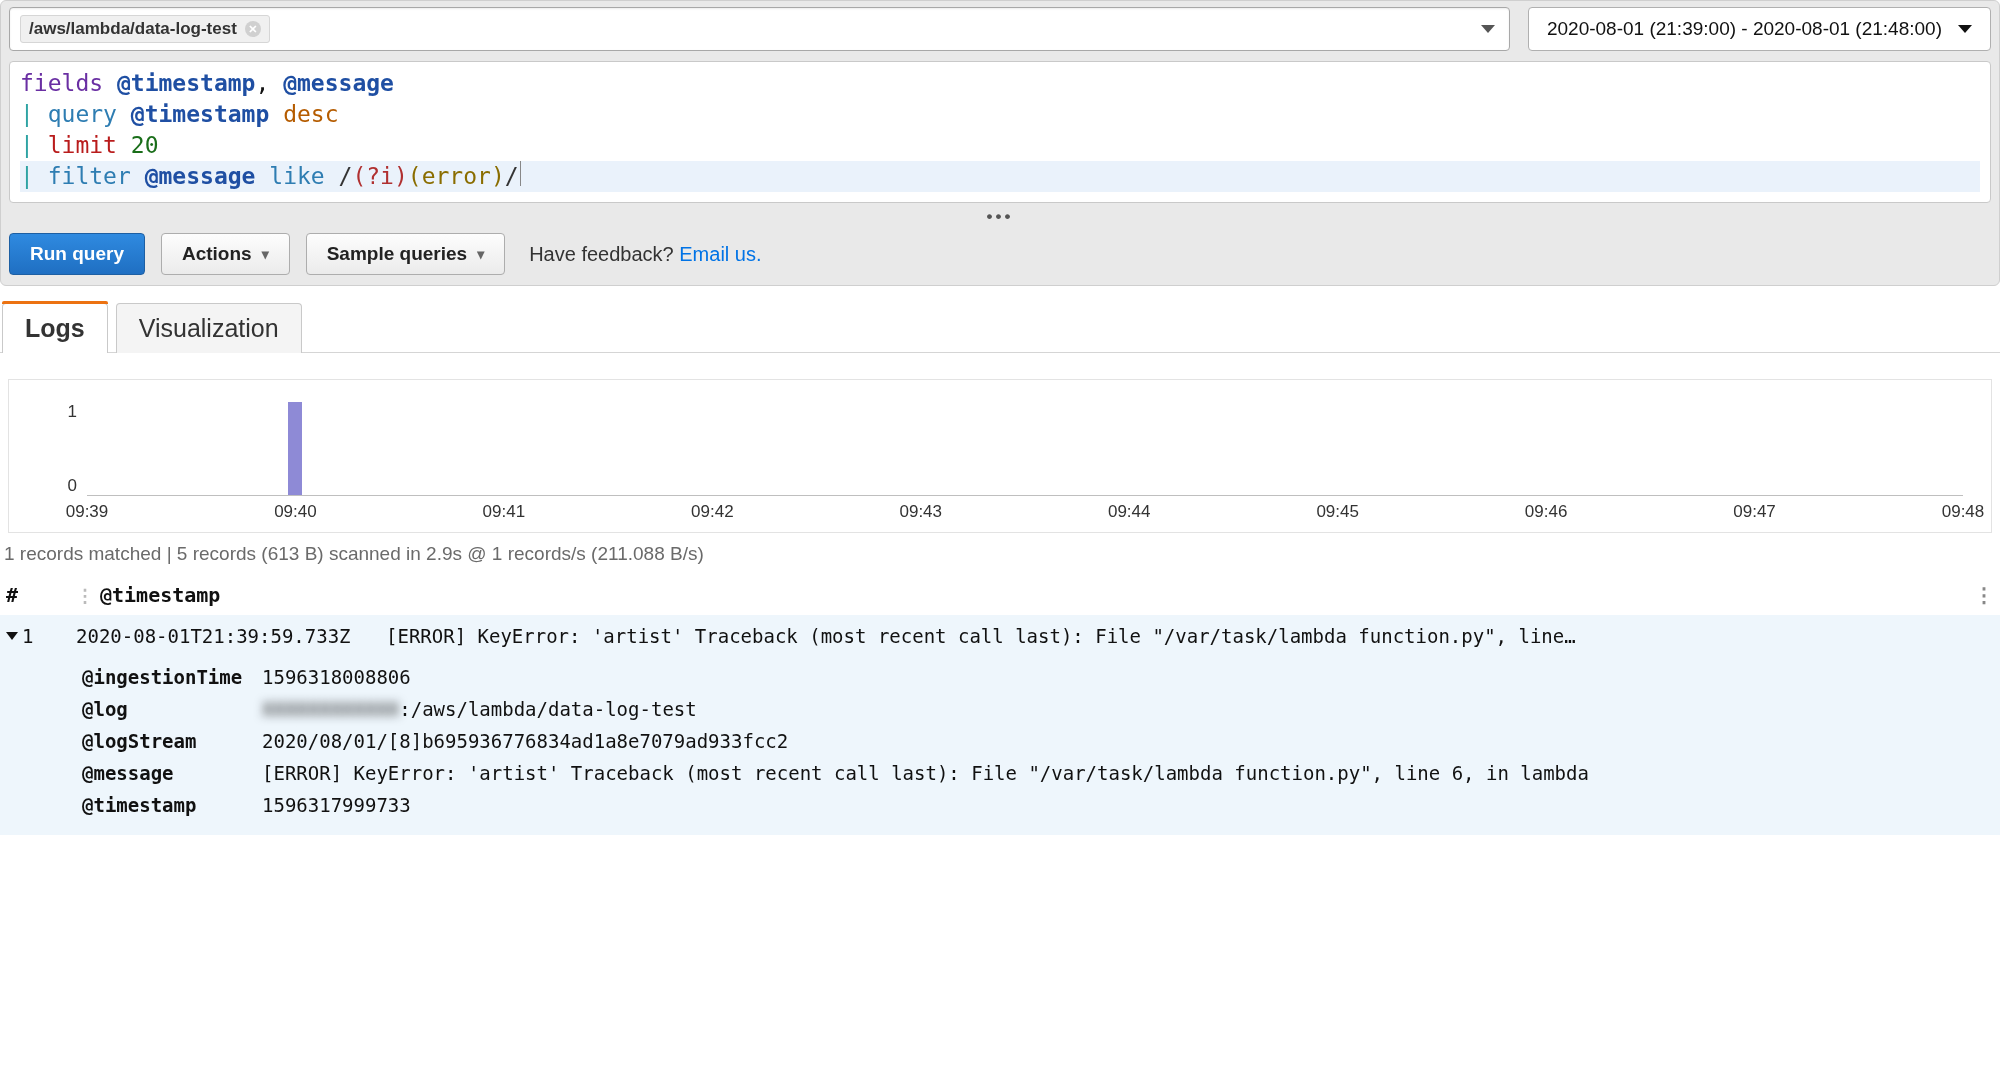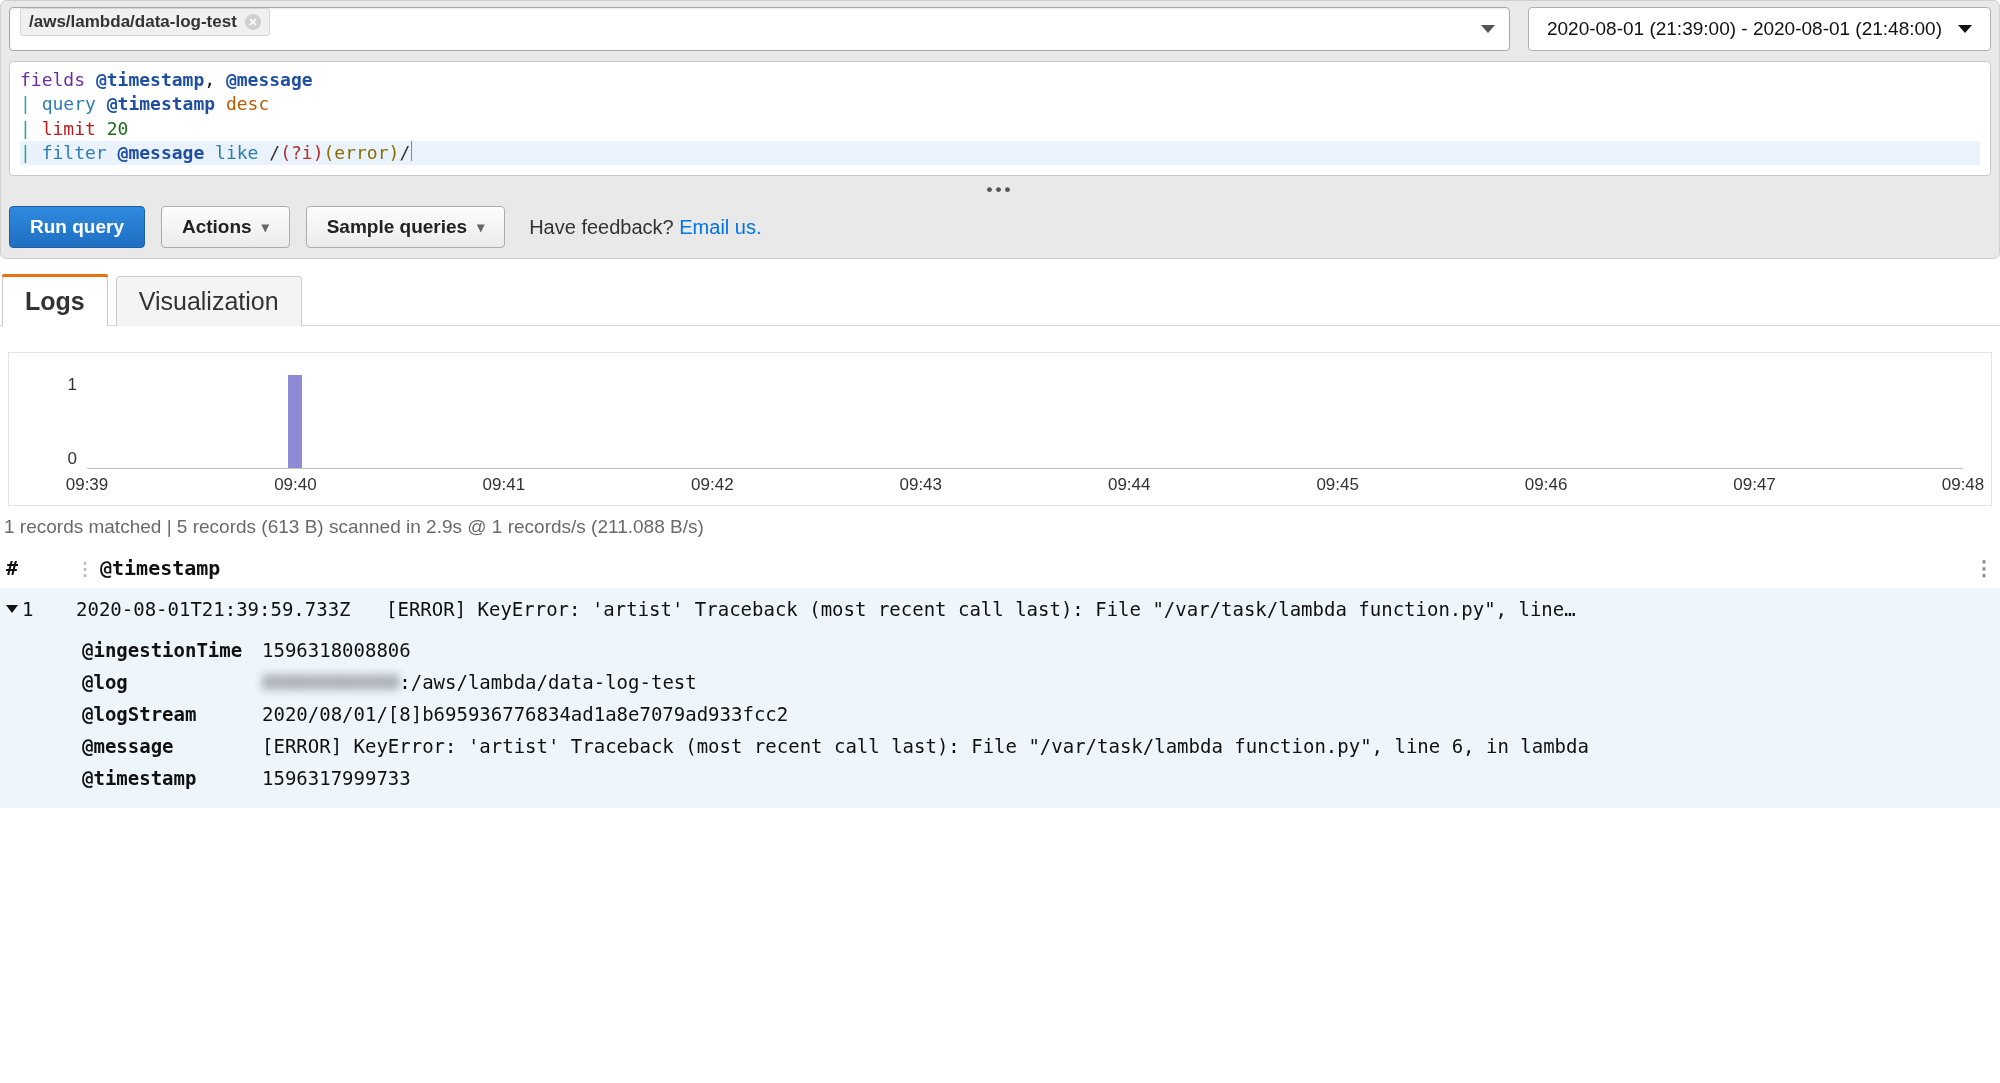--- a/index.html
+++ b/index.html
@@ -4,29 +4,29 @@
 <style>
   * { box-sizing: border-box; margin: 0; padding: 0; }
   body { font-family: -apple-system, BlinkMacSystemFont, "Segoe UI", Helvetica, Arial, sans-serif; font-size: 17px; color: #111; background: #fff; }
   .mono { font-family: "Menlo", "Consolas", monospace; }
 
   
   .top-panel { background: #e9e9e9; border: 1px solid #cfcfcf; border-radius: 6px; padding: 6px 8px 10px; }
 
   
   .selector-row { display: flex; gap: 18px; align-items: stretch; }
-  .log-group-select { position: relative; flex: 1; background: #fff; border: 1px solid #a8a8a8; border-radius: 4px; height: 44px; display: flex; align-items: flex-start; padding: 0 40px 0 10px; box-shadow: inset 0 1px 2px rgba(0,0,0,.08); }
+  .log-group-select { position: relative; flex: 1; background: #fff; border: 1px solid #a8a8a8; border-radius: 4px; height: 44px; display: flex; align-items: center; padding: 0 40px 0 10px; box-shadow: inset 0 1px 2px rgba(0,0,0,.08); }
   .chip { display: inline-flex; align-items: center; gap: 8px; background: #f0f0f0; border: 1px solid #d6d6d6; border-radius: 3px; padding: 3px 8px; font-weight: 600; color: #333; font-size: 17px; }
   .chip-x { width: 16px; height: 16px; border-radius: 50%; background: #d0d0d0; display: inline-flex; align-items: center; justify-content: center; color: #fff; font-size: 11px; line-height: 1; }
   .caret-down { position: absolute; right: 14px; top: 50%; transform: translateY(-50%); width: 0; height: 0; border-left: 7px solid transparent; border-right: 7px solid transparent; border-top: 8px solid #555; }
   .timerange { background: #fff; border: 1px solid #b0b0b0; border-radius: 4px; height: 44px; display: flex; align-items: center; padding: 0 18px; gap: 16px; font-size: 19px; white-space: nowrap; }
   .timerange .tri { width: 0; height: 0; border-left: 7px solid transparent; border-right: 7px solid transparent; border-top: 8px solid #111; }
 
   
-  .query-editor { margin-top: 10px; background: #fff; border: 1px solid #c9c9c9; border-radius: 4px; padding: 6px 10px 10px; font-size: 18px; line-height: 1.35; }
+  .query-editor { margin-top: 10px; background: #fff; border: 1px solid #c9c9c9; border-radius: 4px; padding: 6px 10px 10px; font-size: 23px; line-height: 1.35; }
   .query-editor .line { white-space: pre; }
   .query-editor .line.highlight { background: #eaf2fb; }
   .kw-fields { color: #6a2fa3; }
   .kw-sort { color: #2e7db2; }
   .kw-limit { color: #b91c1c; }
   .kw-filter { color: #2e7db2; }
   .kw-like { color: #2e7db2; }
   .atfield { color: #1f4fa3; font-weight: 600; }
   .pipe { color: #2ea3a3; }
   .dir { color: #b55c00; }

